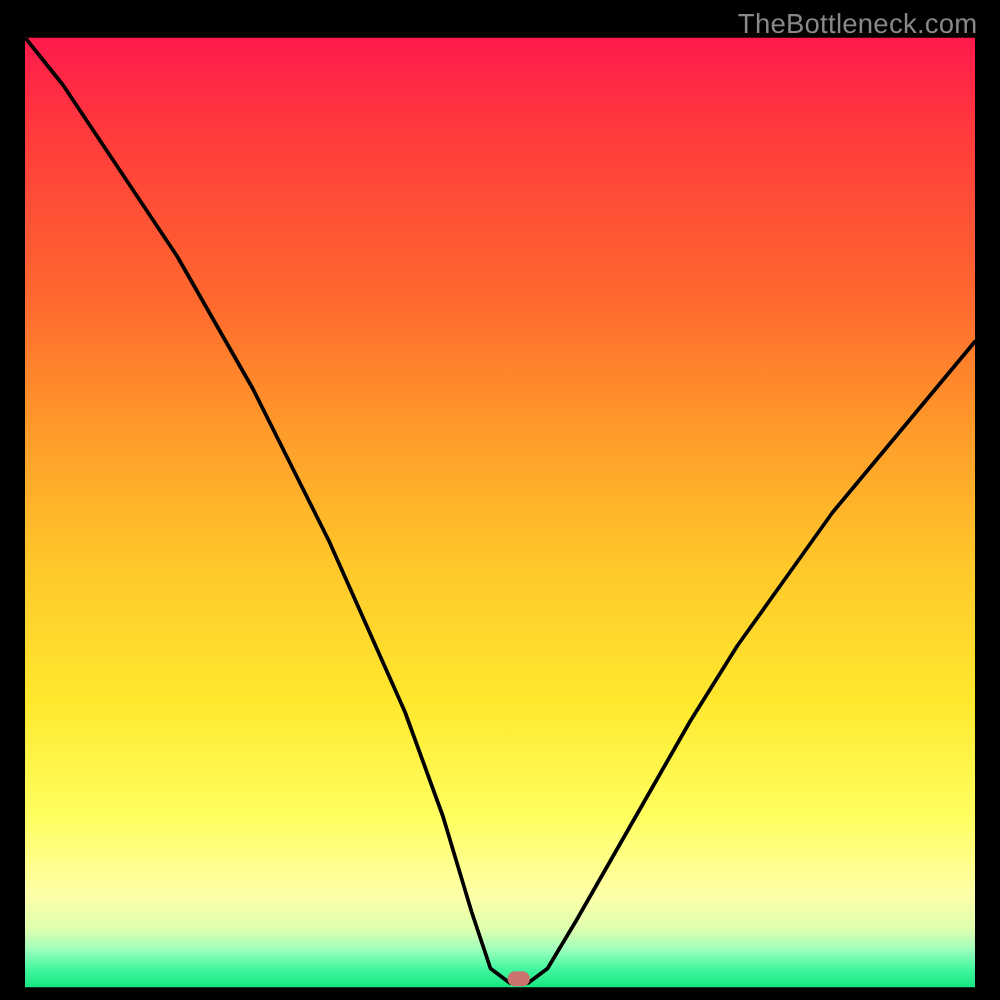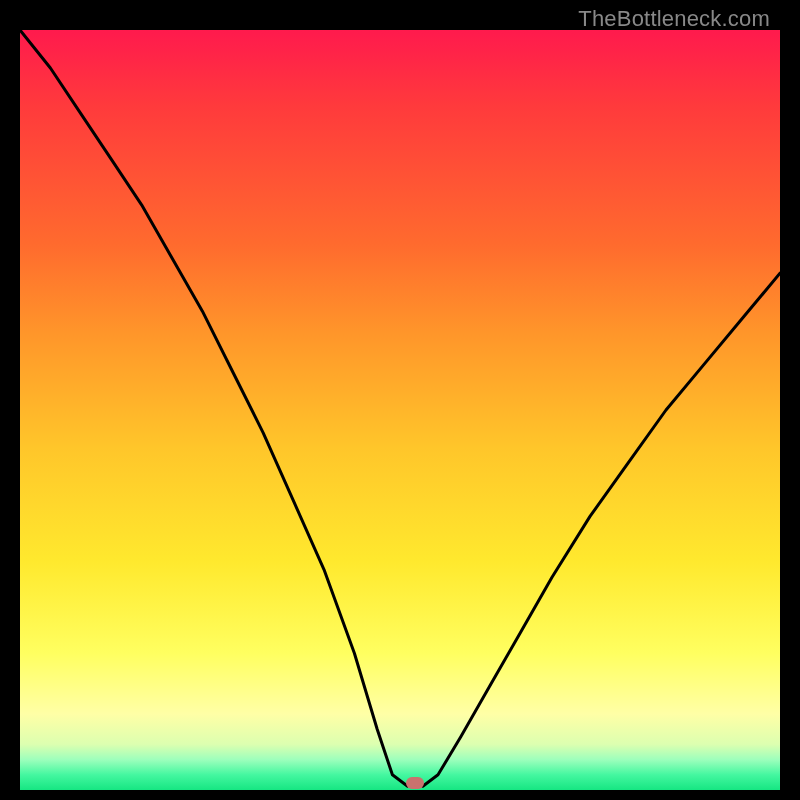--- a/index.html
+++ b/index.html
@@ -6,21 +6,21 @@
   html, body { width: 800px; height: 800px; overflow: hidden; background: #000; }
   .frame {
     position: relative;
     width: 800px;
     height: 800px;
     background: #000;
   }
   .watermark {
     position: absolute;
     top: 6px;
-    right: 30px;
+    right: 18px;
     font-family: Arial, Helvetica, sans-serif;
     font-size: 22px;
     color: #888;
     letter-spacing: 0.2px;
     z-index: 10;
   }
   .plot {
     position: absolute;
     left: 20px;
     top: 30px;

